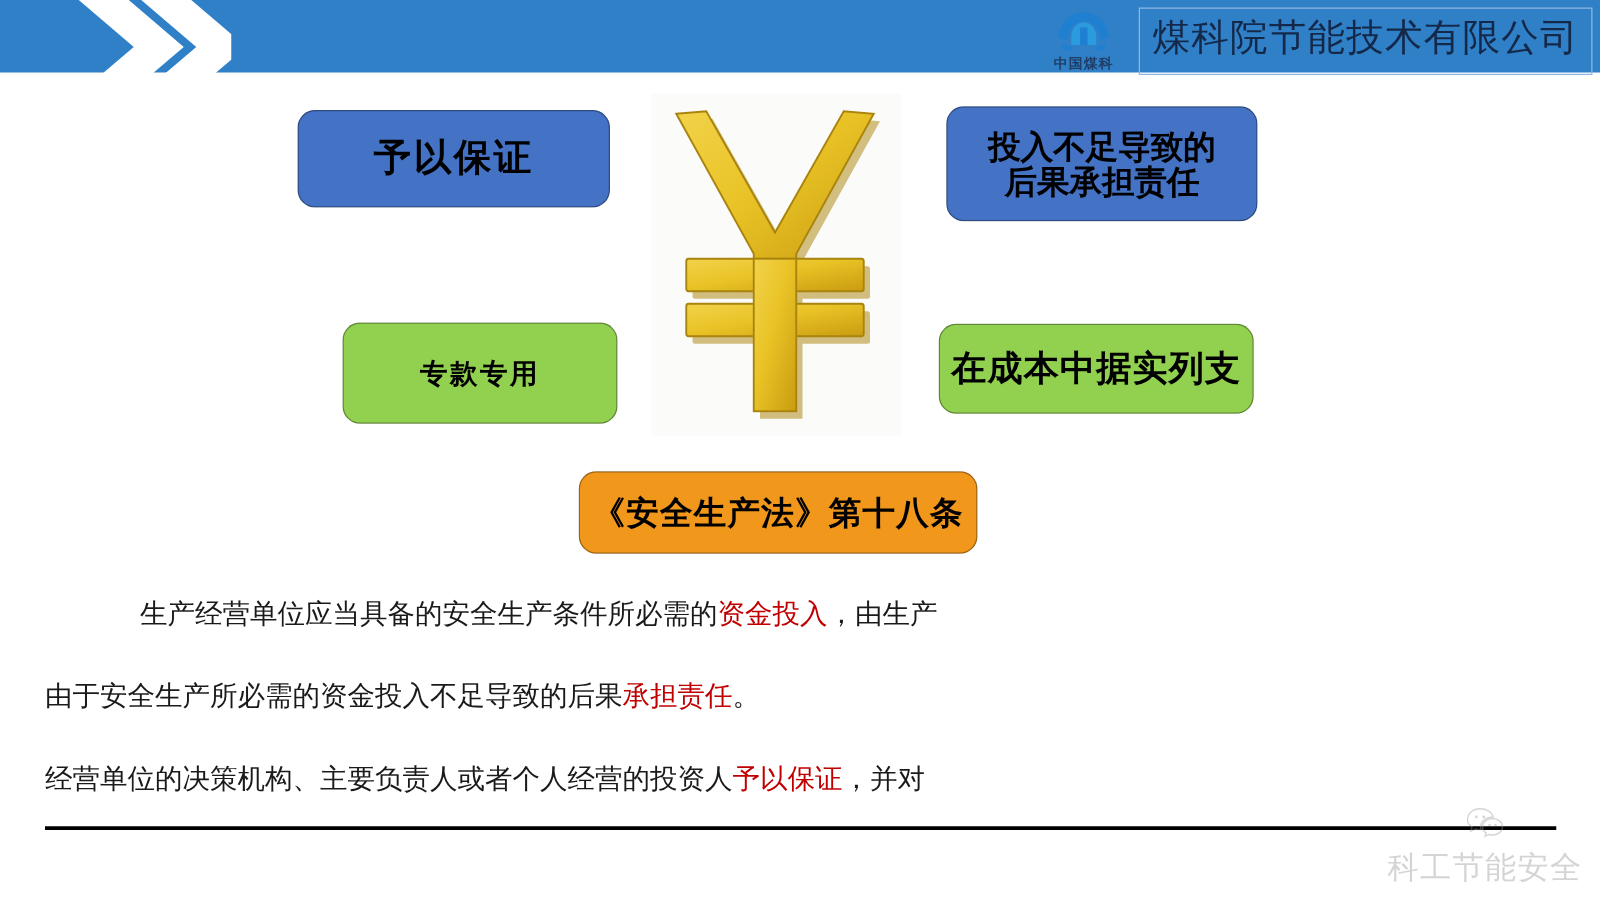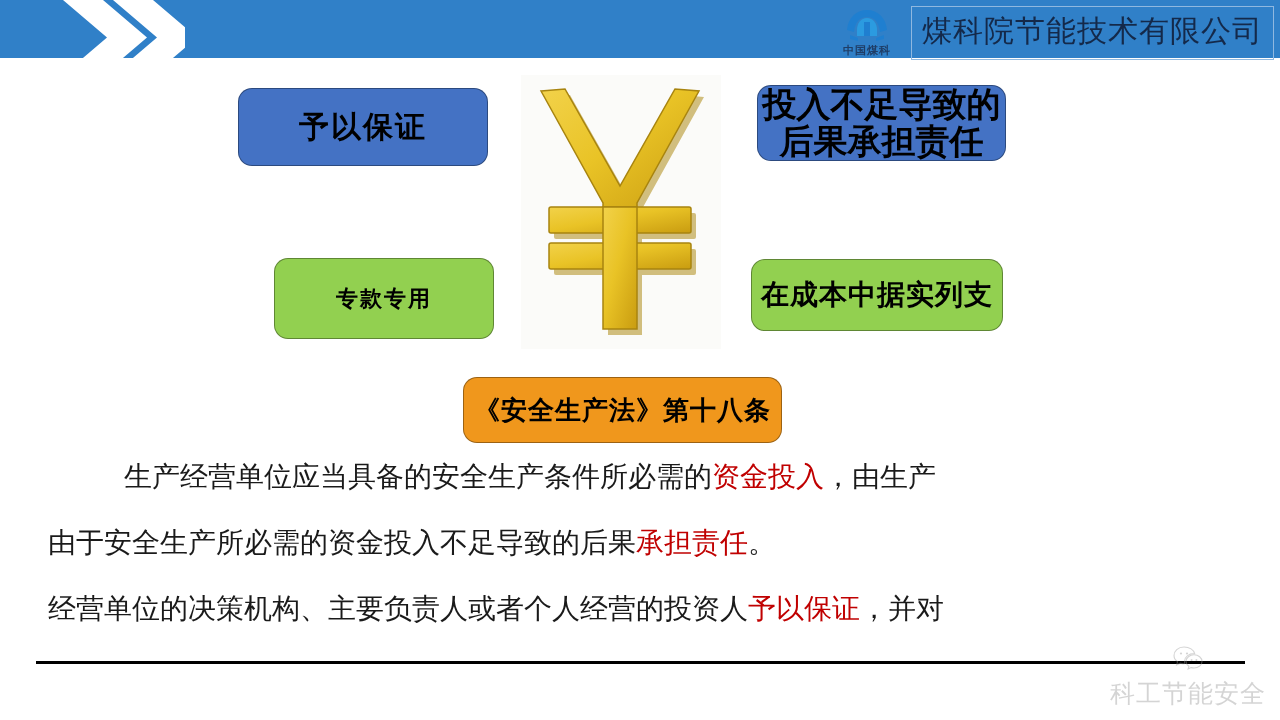--- a/index.html
+++ b/index.html
@@ -77,44 +77,43 @@
     border: 1px solid rgba(0,0,0,.35);
     line-height: 1.08;
     white-space: pre-line;
   }
   .cal-blue   { background: #4472c4; }
   .cal-blue2  { background: #4472c4; }
   .cal-green  { background: #92d050; }
   .cal-orange { background: #f0971c; }
 
   #box-guarantee   { left: 238px; top: 88px;  width: 250px; height: 78px; font-size: 30px; letter-spacing: 2px; }
-  #box-liability   { left: 757px; top: 85px;  width: 249px; height: 76px; font-size: 34px; letter-spacing: 0px; }
+  #box-liability   { left: 757px; top: 85px;  width: 249px; height: 92px; font-size: 26px; letter-spacing: 0px; }
   #box-dedicated   { left: 274px; top: 258px; width: 220px; height: 81px; font-size: 22px; letter-spacing: 2px; }
   #box-cost        { left: 751px; top: 259px; width: 252px; height: 72px; font-size: 28px; letter-spacing: 1px; }
   #box-law         { left: 463px; top: 377px; width: 319px; height: 66px; font-size: 26px; letter-spacing: 1px; }
 
   
   .yen-photo {
     position: absolute;
     left: 521px; top: 75px;
     width: 200px; height: 274px;
     background: #fbfbf9;
     overflow: hidden;
   }
   .yen-photo svg { display: block; }
 
   
   .paragraph {
     position: absolute;
-    left: 36px; top: 444px;
+    left: 36px; top: 458px;
     width: 1210px;
-    font-size: 28px;
+    font-size: 22px;
     color: #1a1a1a;
     line-height: 66px;
-    margin-left: 12px;
   }
   .paragraph .ln { display: block; white-space: nowrap; }
   .ln-1 { text-indent: 76px; }
   .hl { color: #c00000; }
 
   
   .footer-rule {
     position: absolute;
     left: 36px; top: 661px;
     width: 1209px; height: 3px;

